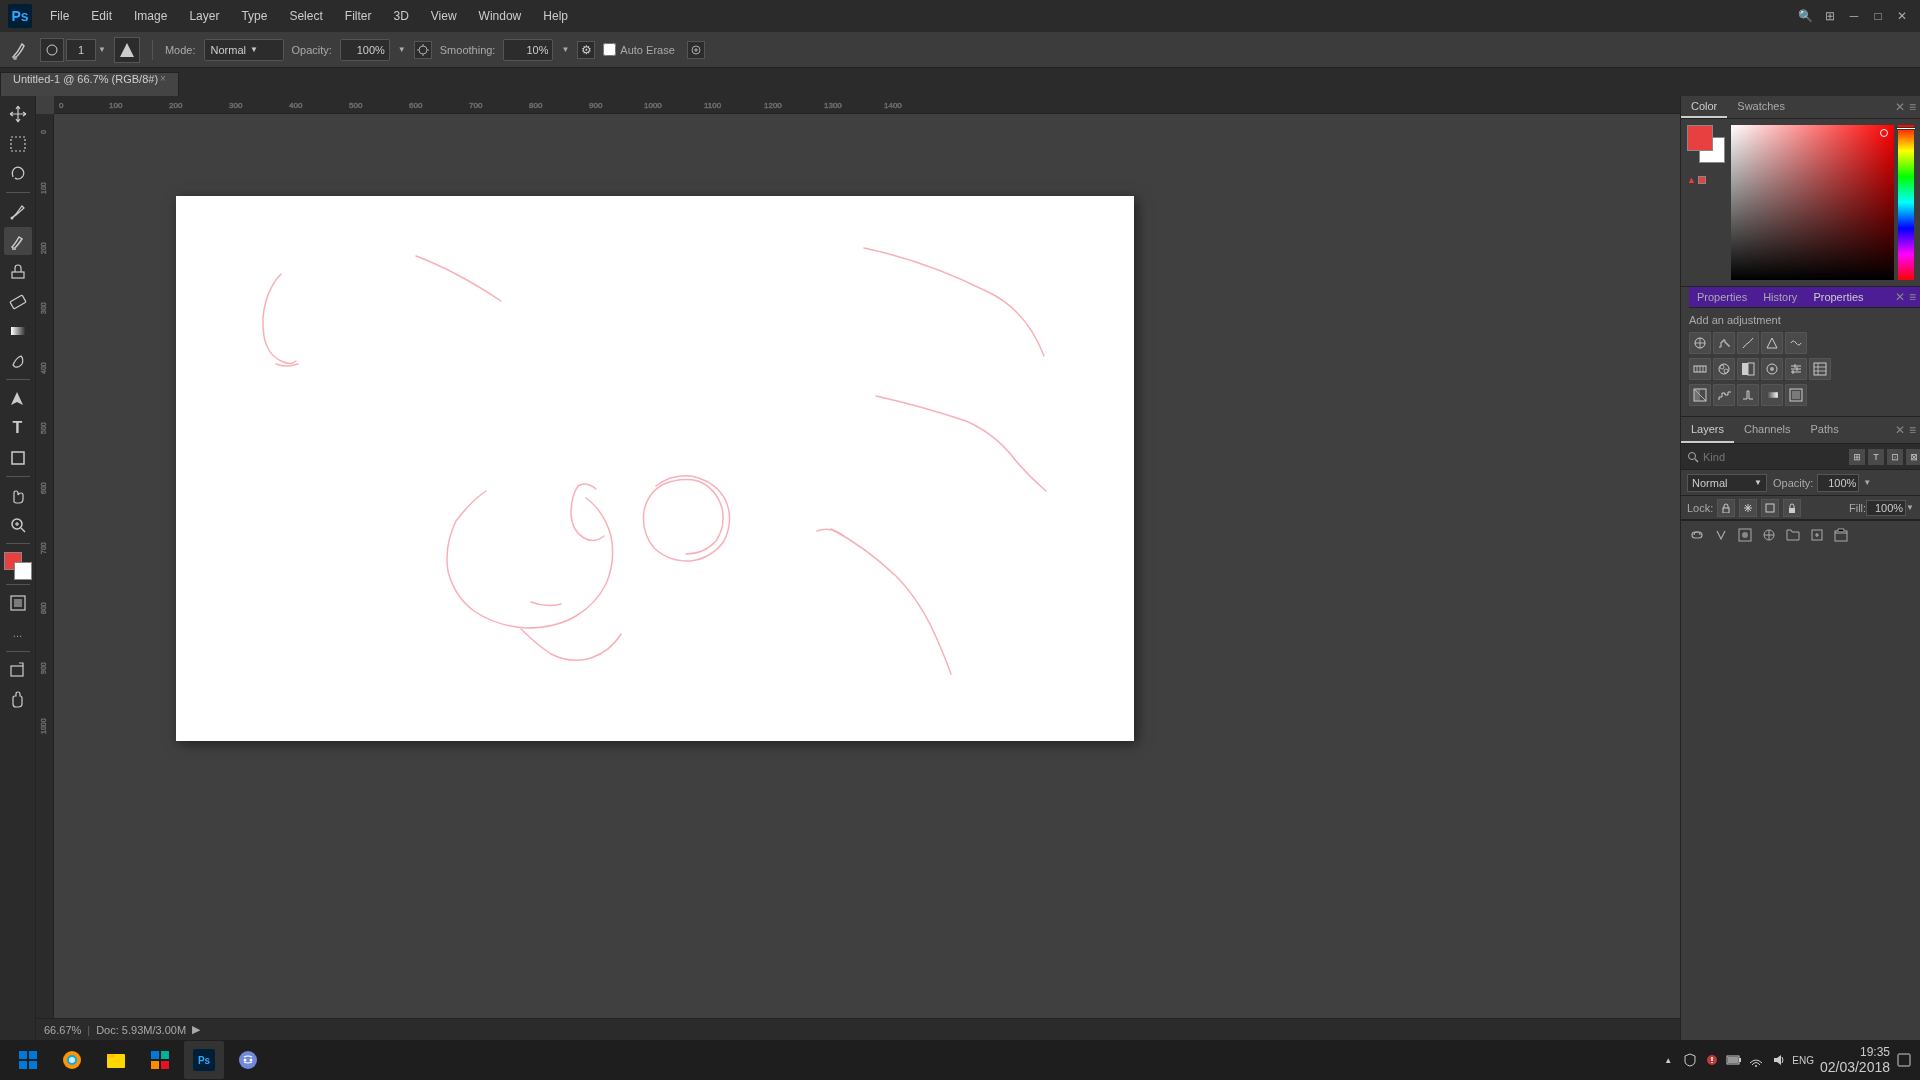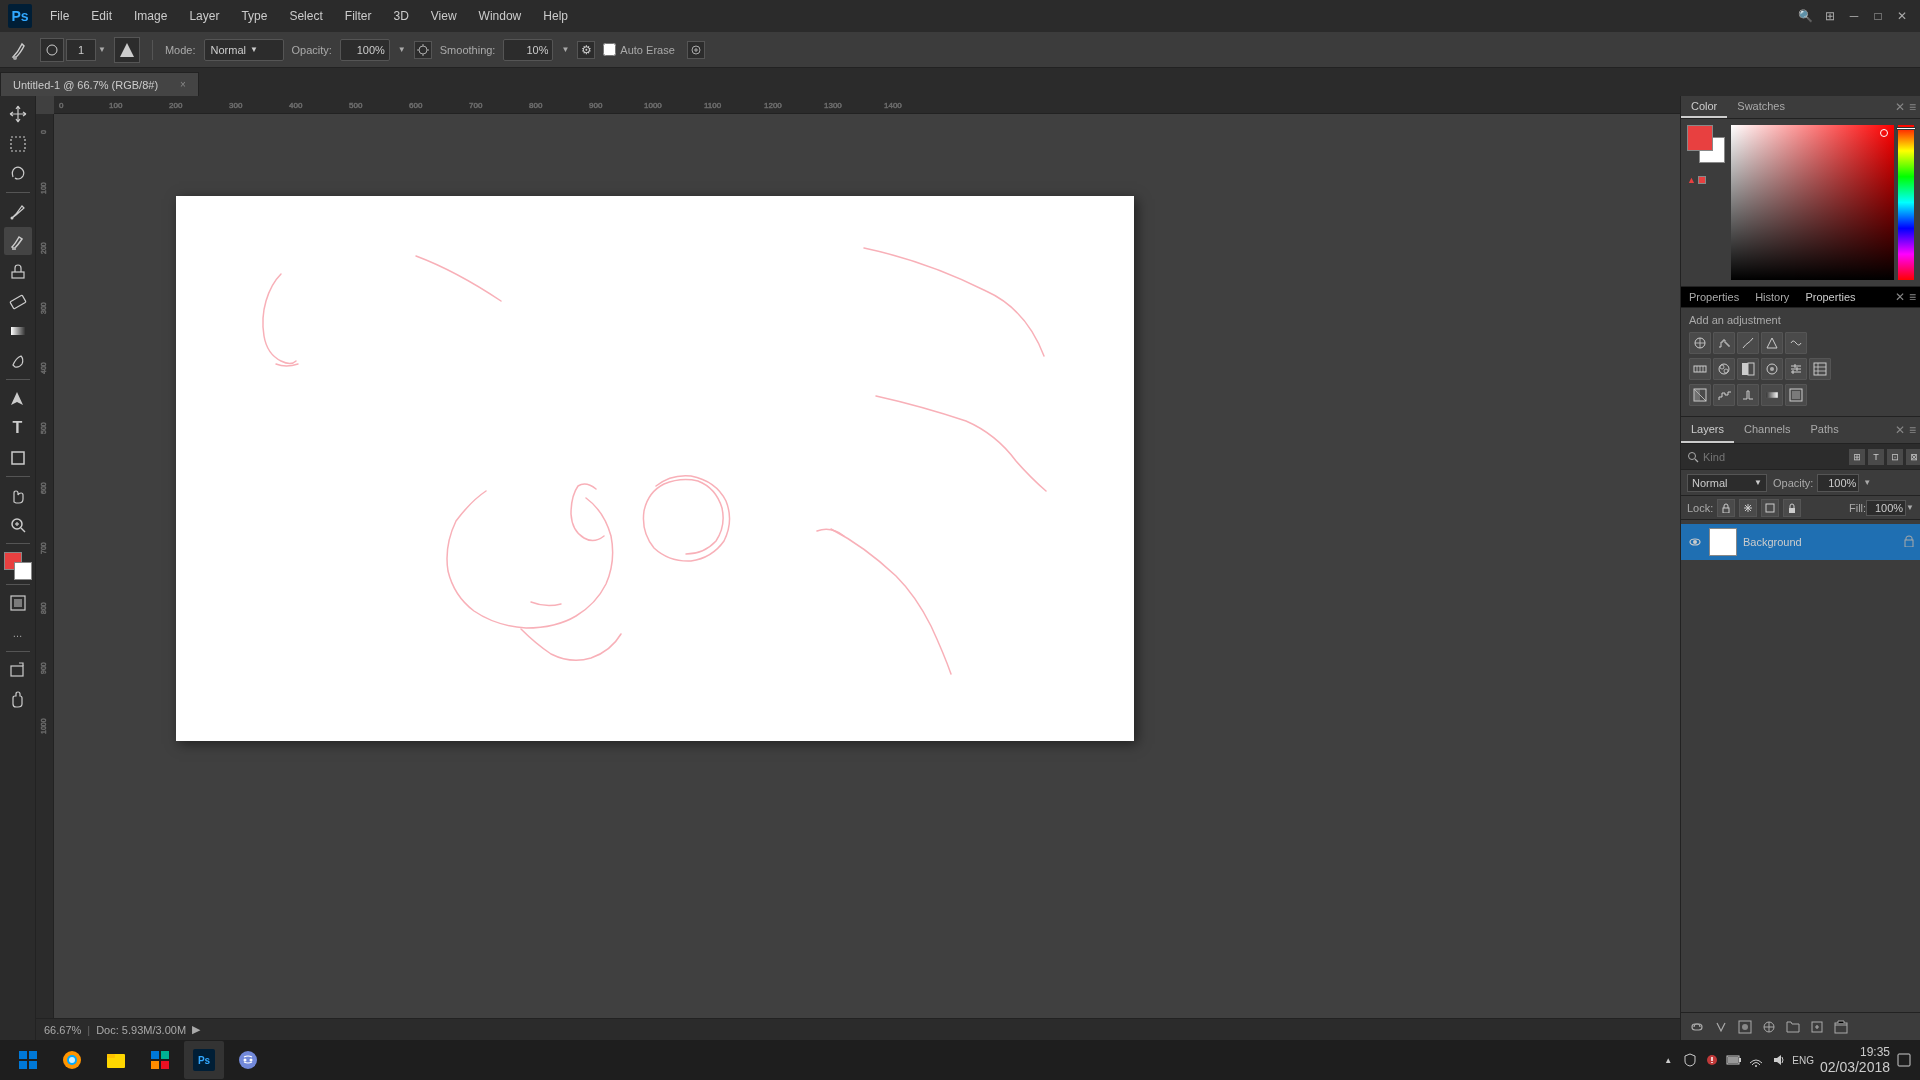--- a/index.html
+++ b/index.html
@@ -54,21 +54,21 @@
     #tab-bar {
       height: 28px;
       background: #2b2b2b;
       display: flex;
       align-items: flex-end;
       flex-shrink: 0;
     }
     .tab {
       height: 24px; background: #3c3c3c; border: 1px solid #222;
       border-bottom: none; padding: 0 12px;
-      display: flex; align-items: center; gap: 22px;
+      display: flex; align-items: flex-start; gap: 2px;
       font-size: 11px; color: #ccc; cursor: pointer;
     }
     .tab.active { background: #444; }
     .tab-close { color: #888; font-size: 10px; cursor: pointer; }
 
     
     #main-layout {
       display: flex;
       flex: 1;
       overflow: hidden;
@@ -142,22 +142,23 @@
       gap: 4px;
     }
 
     
     #adjustments-panel {
       border-bottom: 1px solid #222;
       flex-shrink: 0;
     }
     .adj-tabs {
       display: flex;
-      background: #000000;
+      background: #4c1d95;
       border-bottom: 1px solid #222;
+      margin-left: 8px;
     }
     .adj-tab {
       padding: 4px 8px; font-size: 11px; cursor: pointer; color: #aaa;
     }
     .adj-tab.active { color: #ccc; }
     .adj-body { padding: 6px 8px; }
     .adj-title { font-size: 11px; color: #aaa; margin-bottom: 6px; }
     .adj-icons-row {
       display: flex; gap: 2px; margin-bottom: 4px; flex-wrap: wrap;
     }
@@ -789,38 +790,20 @@
               <rect x="2" y="5" width="6" height="5" fill="#ccc"></rect>
               <path d="M3 5 L3 3 Q3 1 5 1 Q7 1 7 3 L7 5" fill="none" stroke="#ccc" stroke-width="1"></path>
             </svg>
         </div>
         <div class="fill-row">
           <span>Fill:</span>
           <input type="text" class="fill-input" value="100%" style="">
           <span style="cursor:pointer;font-size:8px;color:#aaa;">▼</span>
         </div>
       </div>
-      <div class="layers-list">
-        <div class="layer-item selected">
-          <div class="layer-eye">
-            <svg width="14" height="14" viewBox="0 0 14 14">
-                <ellipse cx="7" cy="7" rx="5" ry="3" fill="none" stroke="#ccc" stroke-width="1.2"></ellipse>
-                <circle cx="7" cy="7" r="2" fill="#ccc"></circle>
-              </svg>
-          </div>
-          <div class="layer-thumb" style="background:#fff;"></div>
-          <span class="layer-name">Background</span>
-          <div class="layer-lock">
-            <svg width="10" height="12" viewBox="0 0 10 12">
-                <rect x="1" y="5" width="8" height="7" fill="none" stroke="#aaa" stroke-width="1"></rect>
-                <path d="M2 5 L2 3 Q2 1 5 1 Q8 1 8 3 L8 5" fill="none" stroke="#aaa" stroke-width="1"></path>
-              </svg>
-          </div>
-        </div>
-      </div>
       <div class="layers-footer">
         <div class="layers-footer-btn">
           <svg width="14" height="14" viewBox="0 0 14 14">
               <path d="M4 7 Q4 4 7 4 L9 4 Q12 4 12 7 Q12 10 9 10 L7 10" fill="none" stroke="#aaa" stroke-width="1.2"></path>
               <path d="M10 7 Q10 4 7 4 L5 4 Q2 4 2 7 Q2 10 5 10 L7 10" fill="none" stroke="#aaa" stroke-width="1.2"></path>
             </svg>
         </div>
         <div class="layers-footer-btn">
           <svg width="14" height="14" viewBox="0 0 14 14">
               <path d="M3 3 L7 11 L11 3" fill="none" stroke="#aaa" stroke-width="1.2"></path>

